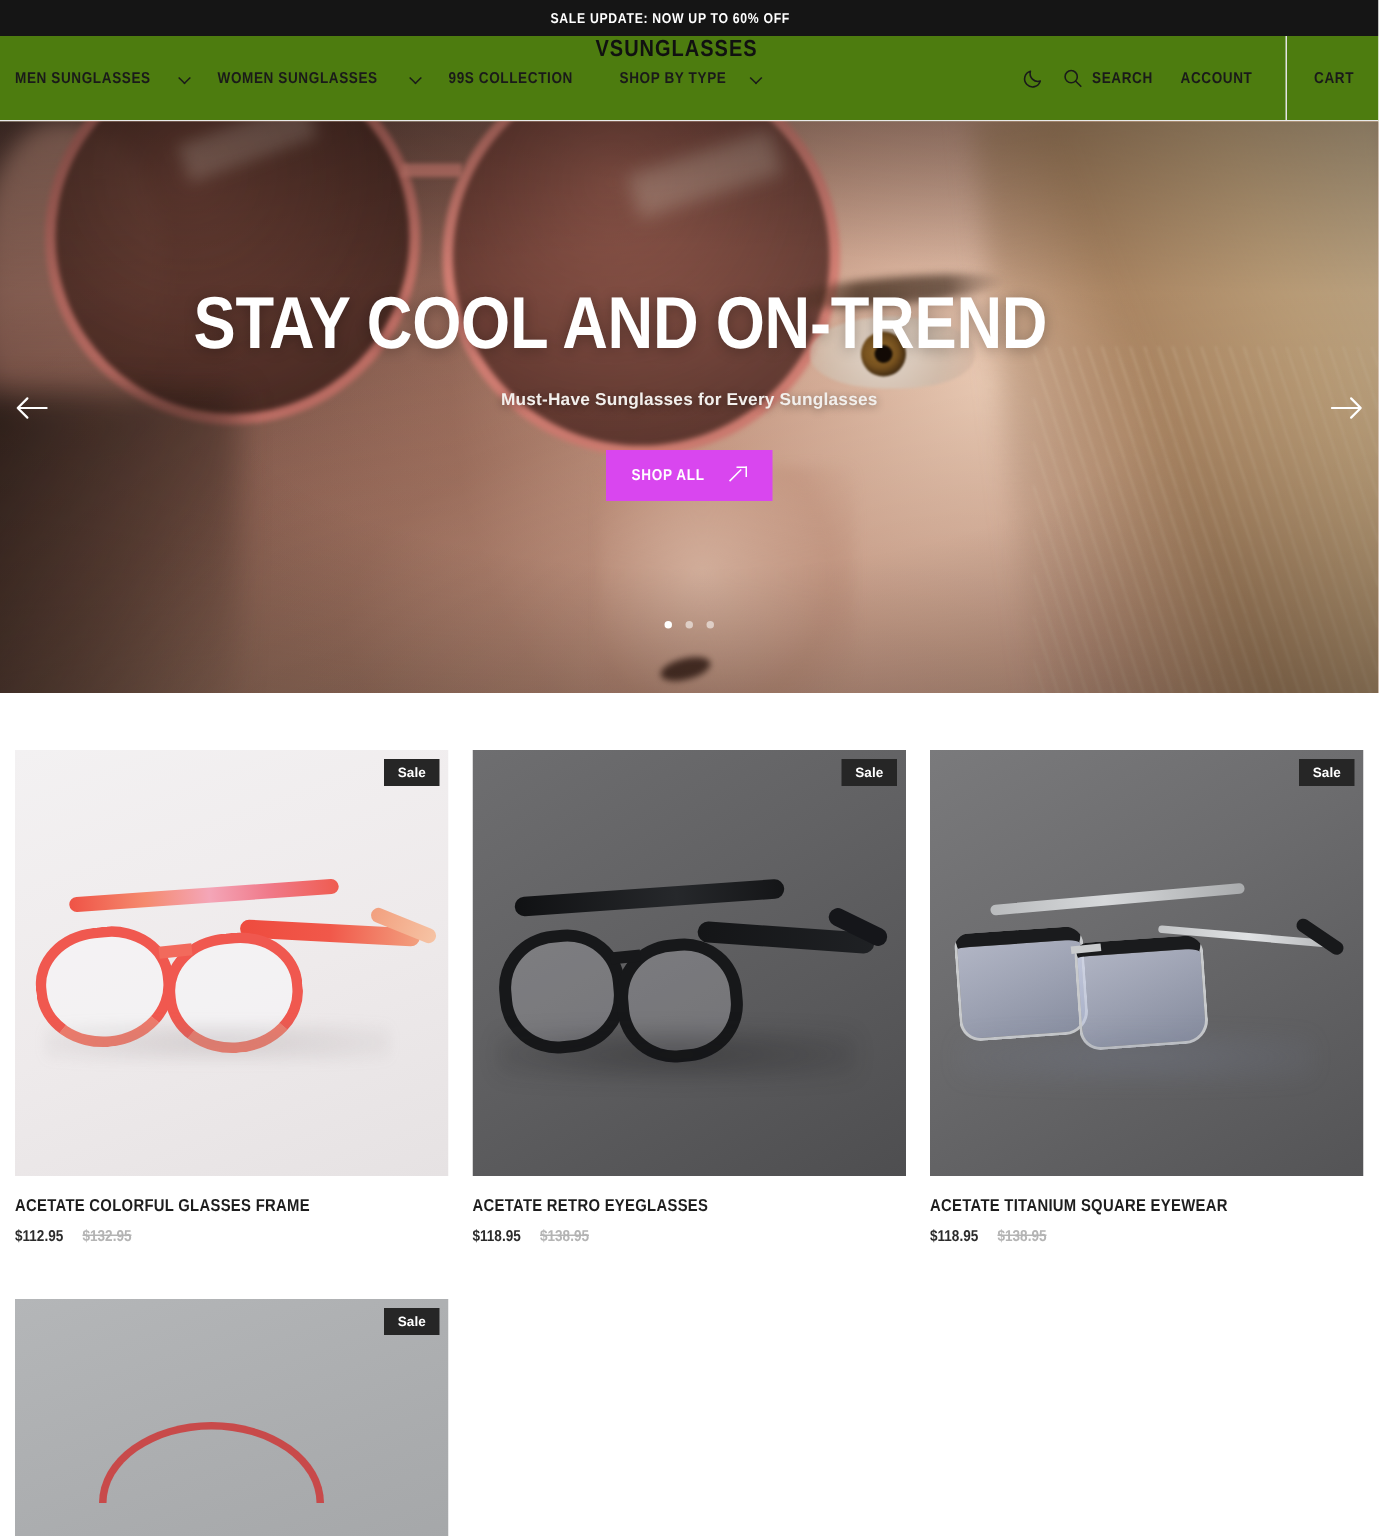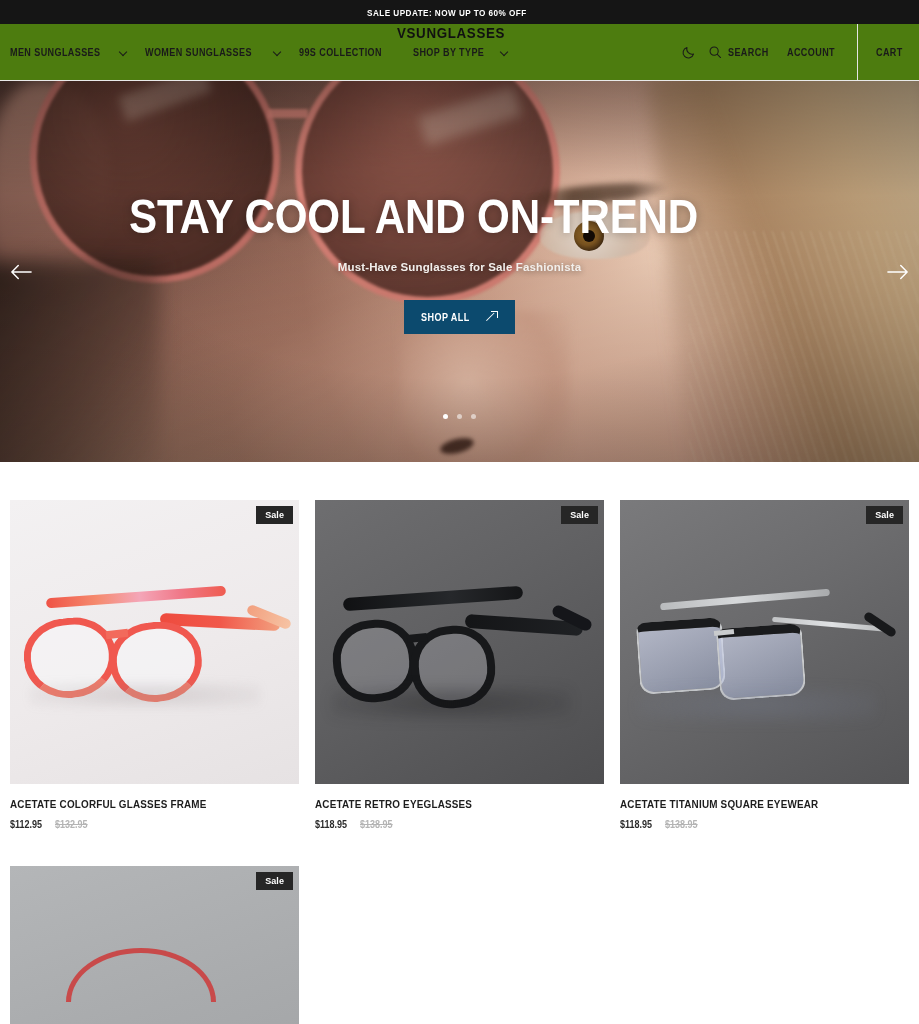--- a/index.html
+++ b/index.html
@@ -275,21 +275,21 @@
   #hero-subtitle {
     margin-top: 20px;
     font-size: 11.5px;
     font-weight: 600;
     color: #f2efec;
     letter-spacing: 0.012em;
     text-shadow: 0 1px 6px rgba(0,0,0,0.4);
   }
   #hero-cta {
     margin-top: 27px;
-    background: #0c4a6e;
+    background: #d946ef;
     color: #ffffff;
     border: none;
     height: 34px;
     padding: 0 17px;
     display: flex;
     align-items: center;
     gap: 9px;
     cursor: pointer;
   }
   #hero-cta .label {
@@ -659,21 +659,21 @@
   </button>
 
   <button class="hero-arrow" id="hero-next">
     <svg width="22" height="16" viewBox="0 0 24 16" fill="none">
       <path d="M1 8h21M15 1l7 7-7 7" stroke="#ffffff" stroke-width="1.6" stroke-linecap="round" stroke-linejoin="round"></path>
     </svg>
   </button>
 
   <div id="hero-content">
     <h1 id="hero-title" class="cond">STAY COOL AND ON-TREND</h1>
-    <p id="hero-subtitle">Must-Have Sunglasses for Sale Fashionista</p>
+    <p id="hero-subtitle">Must-Have Sunglasses for Every Sunglasses</p>
     <button id="hero-cta">
       <span class="label cond">SHOP ALL</span>
       <span class="arrow-ne"></span>
     </button>
   </div>
 
   <div id="hero-dots">
     <span class="dot active"></span>
     <span class="dot"></span>
     <span class="dot"></span>

